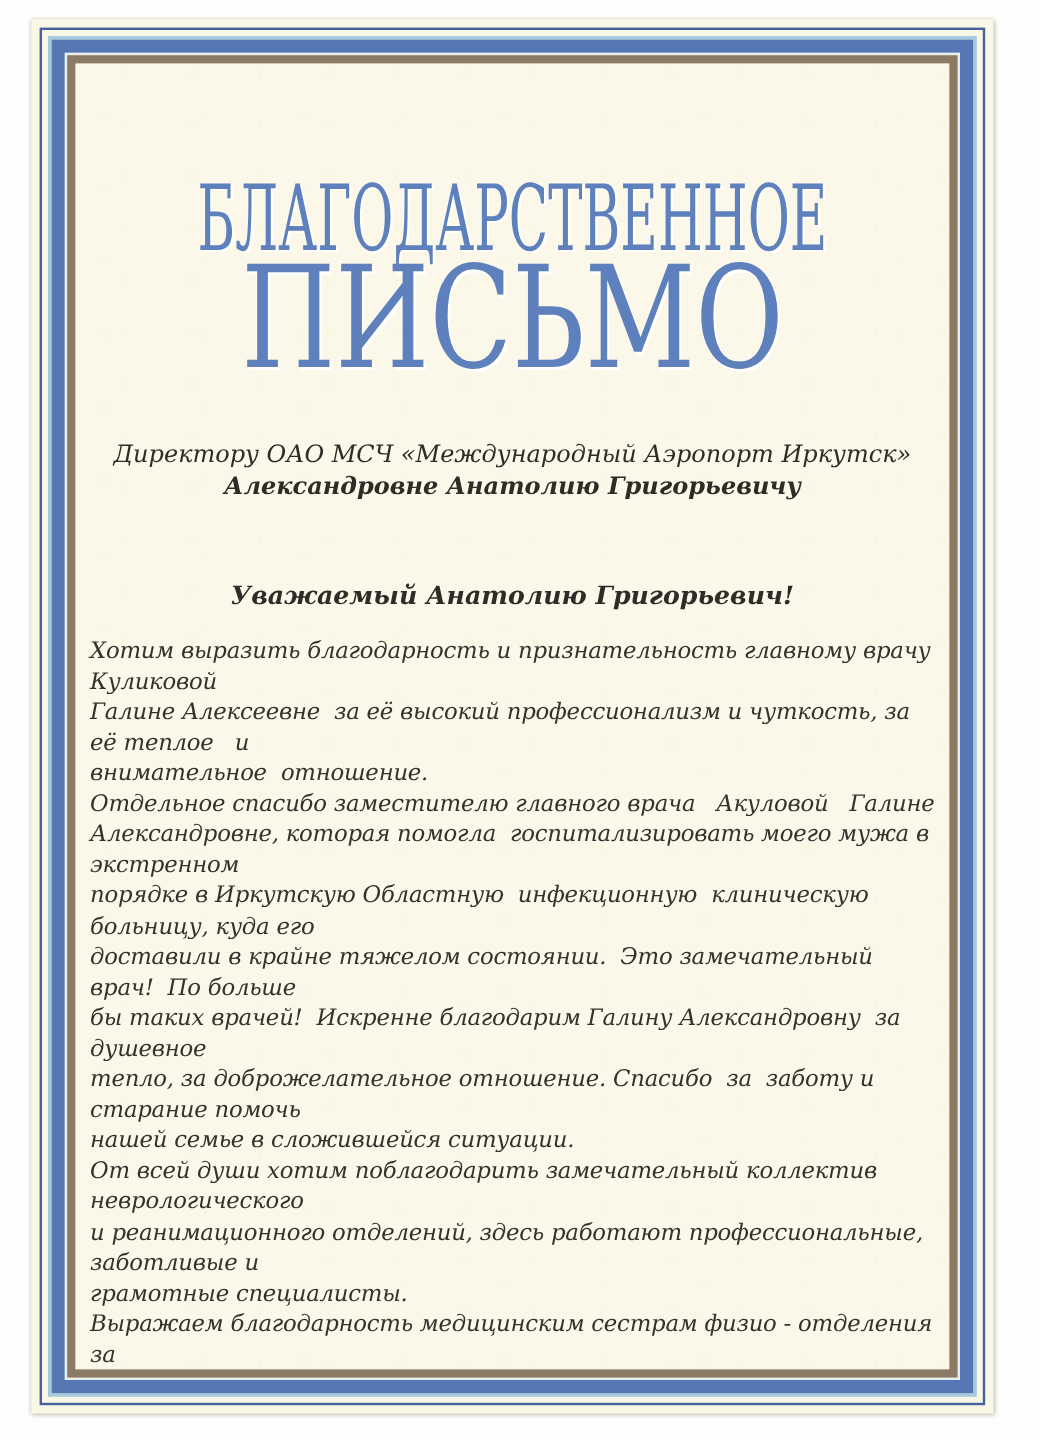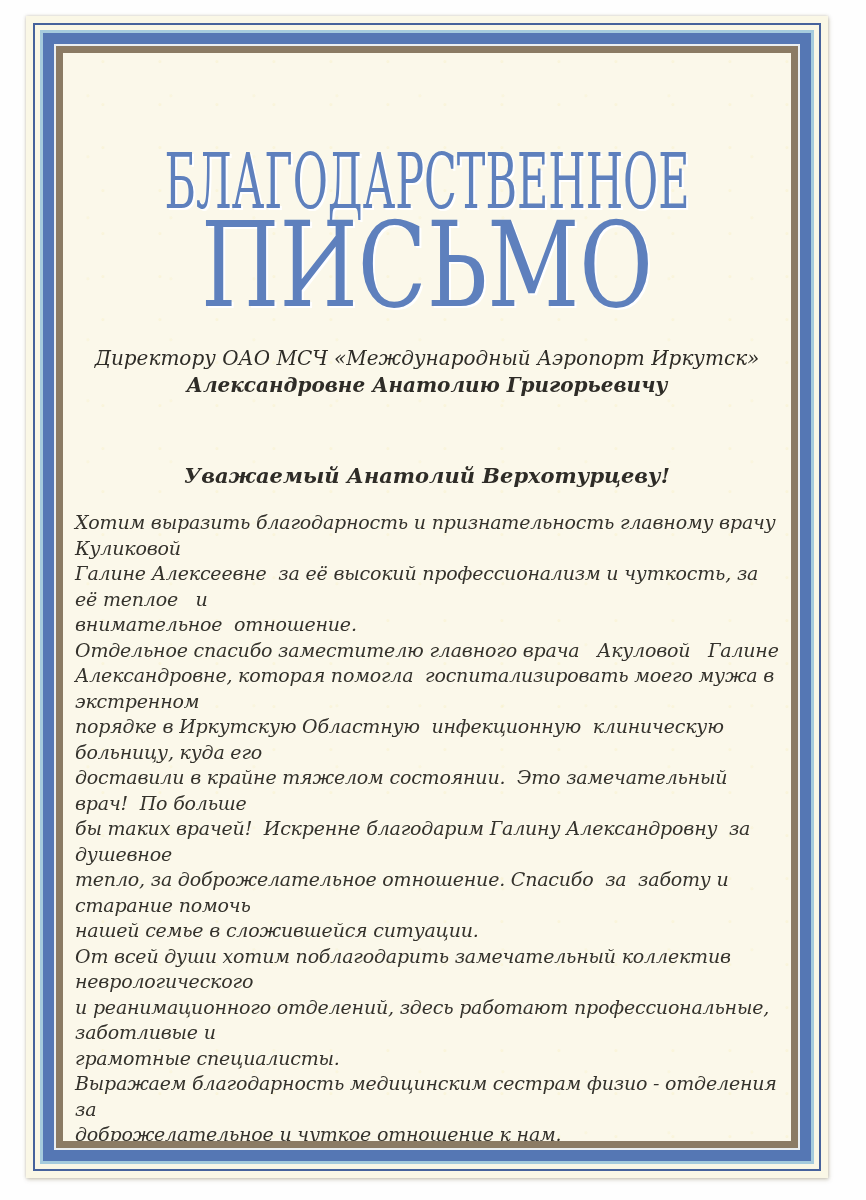--- a/index.html
+++ b/index.html
@@ -40,21 +40,21 @@
     background:var(--paper_inner);
     background-image:radial-gradient(circle at 70% 20%, rgba(240,230,150,.18) 0 1px, transparent 2px),
                      radial-gradient(circle at 30% 70%, rgba(240,230,150,.14) 0 1px, transparent 2px);
     background-size:57px 43px, 83px 61px;
     overflow:hidden;
   }
   .title-svg{display:block;margin:80px auto 0;}
   .title-main{fill:var(--title_blue);}
   .title-hl{fill:#ffffff;}
   .addr{
-    margin-top:12px;
+    margin-top:32px;
     text-align:center;
     color:#2e2c27;
     font-style:italic;
     font-size:20px;
     line-height:27px;
   }
   .addr .addr2{font-weight:bold;}
   .salutation{
     margin-top:63px;
     text-align:center;
@@ -92,21 +92,21 @@
                 <text class="title-main" x="361" y="75" text-anchor="middle" font-family="DejaVu Serif, serif" font-size="76" textLength="525" lengthAdjust="spacingAndGlyphs">БЛАГОДАРСТВЕННОЕ</text>
                 <text class="title-hl" x="363" y="175" text-anchor="middle" font-family="DejaVu Serif, serif" font-size="118" textLength="452" lengthAdjust="spacingAndGlyphs">ПИСЬМО</text>
                 <text class="title-main" x="361" y="173" text-anchor="middle" font-family="DejaVu Serif, serif" font-size="118" textLength="452" lengthAdjust="spacingAndGlyphs">ПИСЬМО</text>
               </svg>
 
               <div class="addr">
                 <div class="addr1">Директору ОАО МСЧ «Международный Аэропорт Иркутск»</div>
                 <div class="addr2">Александровне Анатолию Григорьевичу</div>
               </div>
 
-              <div class="salutation">Уважаемый Анатолий Верхотурцеву!</div>
+              <div class="salutation">Уважаемый Анатолию Григорьевич!</div>
 
               <div class="body-text">Хотим выразить благодарность и признательность главному врачу Куликовой
 Галине Алексеевне  за её высокий профессионализм и чуткость, за её теплое   и
 внимательное  отношение.
 Отдельное спасибо заместителю главного врача   Акуловой   Галине
 Александровне, которая помогла  госпитализировать моего мужа в экстренном
 порядке в Иркутскую Областную  инфекционную  клиническую больницу, куда его
 доставили в крайне тяжелом состоянии.  Это замечательный врач!  По больше
 бы таких врачей!  Искренне благодарим Галину Александровну  за  душевное
 тепло, за доброжелательное отношение. Спасибо  за  заботу и  старание помочь

